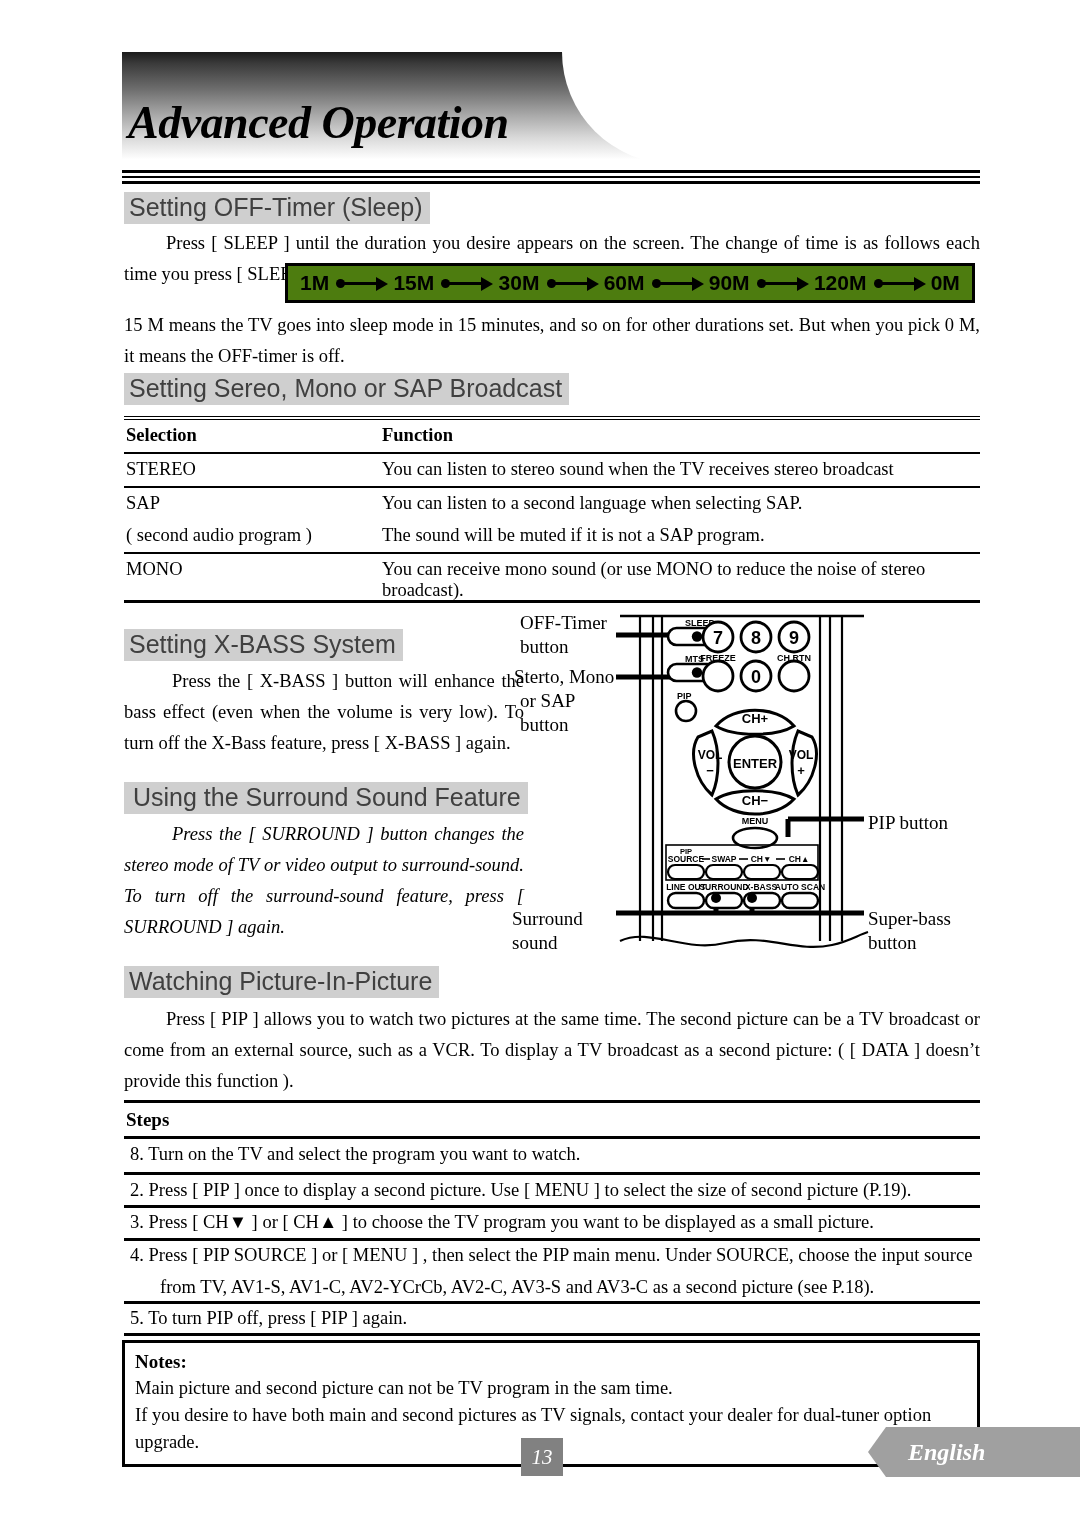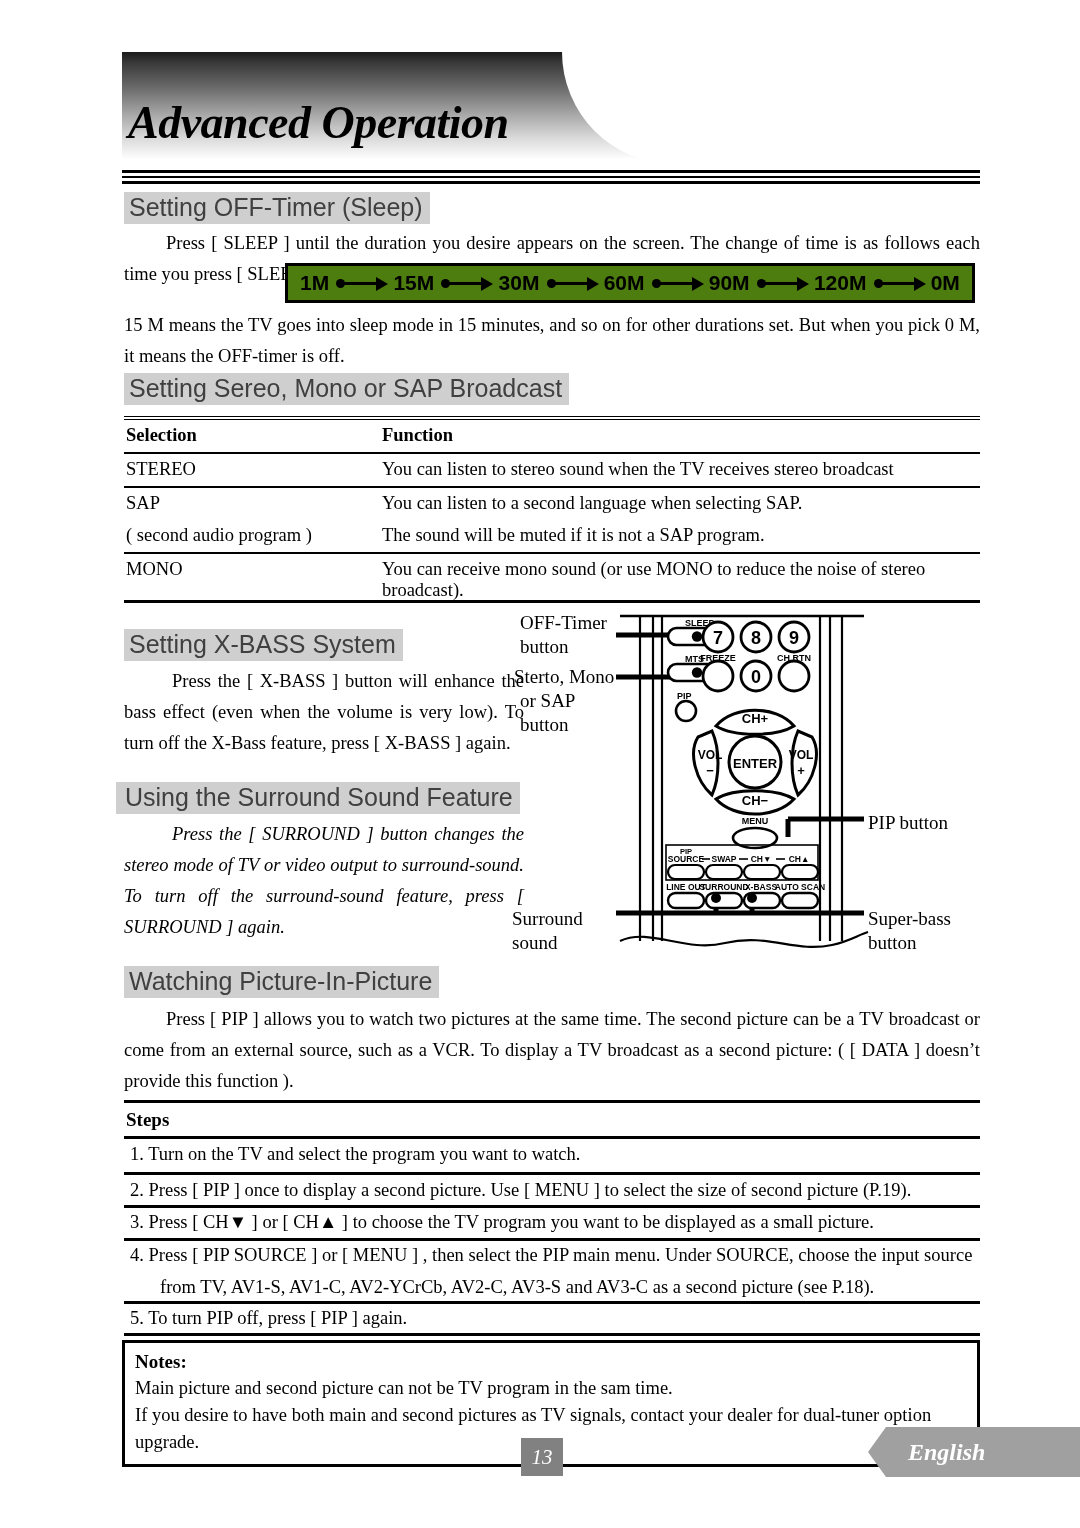--- a/index.html
+++ b/index.html
@@ -197,21 +197,21 @@
       <td>MONO</td>
       <td>You can receive mono sound (or use MONO to reduce the noise of stereo broadcast).</td>
     </tr>
   </tbody>
     </table>
   <div class="hline" style="left:124px;top:600px;width:856px;height:3px;"></div>
 
   <div class="shead" style="left:124px;top:629px;">Setting X-BASS System</div>
   <div class="btext" style="left:124px;top:666px;width:400px;text-indent:48px;">Press the [ X-BASS ] button will enhance the bass effect (even when the volume is very low). To turn off the X-Bass feature, press [ X-BASS ] again.</div>
 
-  <div class="shead" style="left:116px;top:782px;padding-left:9px;">Using the Surround Sound Feature</div>
+  <div class="shead" style="left:124px;top:782px;padding-left:9px;">Using the Surround Sound Feature</div>
   <div class="btext" style="left:124px;top:819px;width:400px;text-indent:48px;font-style:italic;">Press the [ SURROUND ] button changes the stereo mode of TV or video output to surround-sound. To turn off the surround-sound feature, press [ SURROUND ] again.</div>
 
   <div class="remote-area">
 
     <div class="callout r" style="left:0px;top:6px;width:112px;">OFF-Timer</div>
     <div class="callout r" style="left:0px;top:30px;width:112px;">button</div>
 
     <div class="callout r" style="left:-6px;top:60px;width:118px;">Sterto, Mono</div>
     <div class="callout r" style="left:0px;top:84px;width:112px;">or SAP</div>
     <div class="callout r" style="left:0px;top:108px;width:112px;">button</div>
@@ -325,21 +325,21 @@
     </svg>
   </div>
 
   <div class="shead" style="left:124px;top:966px;">Watching Picture-In-Picture</div>
   <div class="btext" style="left:124px;top:1004px;width:856px;text-indent:42px;">Press [ PIP ] allows you to watch two pictures at the same time. The second picture can be a TV broadcast or come from an external source, such as a VCR. To display a TV broadcast as a second picture: ( [ DATA ] doesn’t provide this function ).</div>
 
   <div class="hline" style="left:124px;top:1100px;width:856px;height:3px;"></div>
   <div class="btext" style="left:126px;top:1104px;width:856px;font-weight:bold;font-size:19px;">Steps</div>
   <div class="hline" style="left:124px;top:1136px;width:856px;height:3px;"></div>
 
-  <div class="btext noj" style="left:130px;top:1139px;width:846px;">1.  Turn on the TV and select the program you want to watch.</div>
+  <div class="btext noj" style="left:130px;top:1139px;width:846px;">8.  Turn on the TV and select the program you want to watch.</div>
   <div class="hline" style="left:124px;top:1172px;width:856px;height:3px;"></div>
 
   <div class="btext noj" style="left:130px;top:1175px;width:846px;">2.  Press [ PIP ] once to display a second picture. Use [ MENU ] to select the size of second picture (P.19).</div>
   <div class="hline" style="left:124px;top:1205px;width:856px;height:3px;"></div>
 
   <div class="btext noj" style="left:130px;top:1207px;width:846px;">3.  Press [ CH▼ ] or [ CH▲ ] to choose the TV program you want to be displayed as a small picture.</div>
   <div class="hline" style="left:124px;top:1238px;width:856px;height:3px;"></div>
 
   <div class="btext noj" style="left:130px;top:1240px;width:846px;">4.  Press [ PIP SOURCE ] or [ MENU ] , then select the PIP main menu. Under SOURCE, choose the input source</div>
   <div class="btext noj" style="left:160px;top:1272px;width:820px;">from TV, AV1-S, AV1-C, AV2-YCrCb, AV2-C, AV3-S and AV3-C as a second picture (see P.18).</div>

